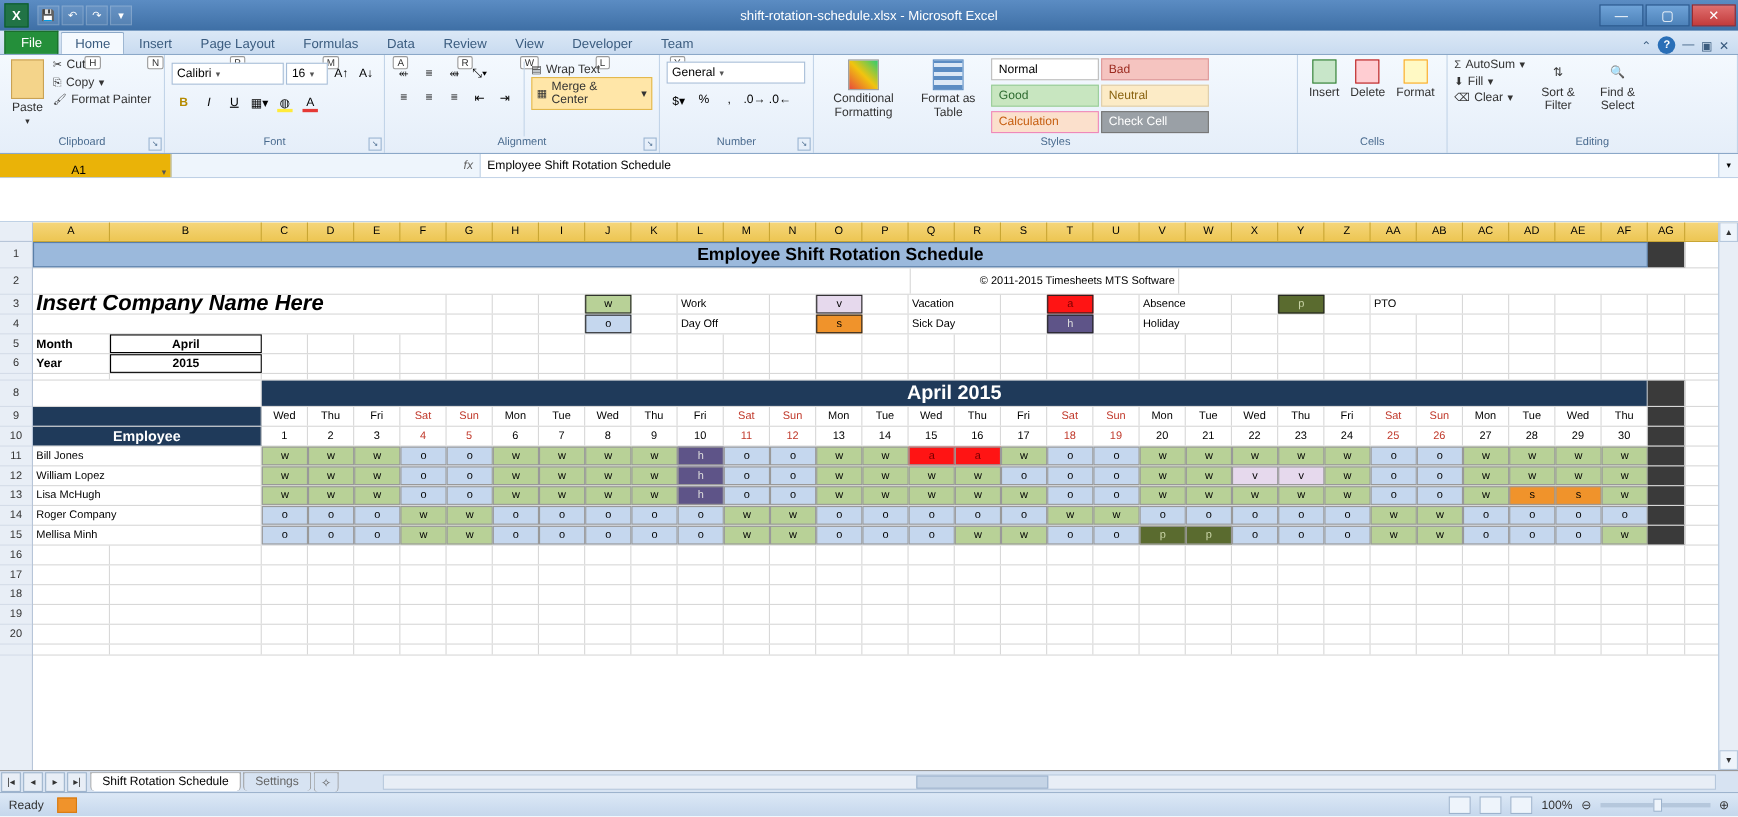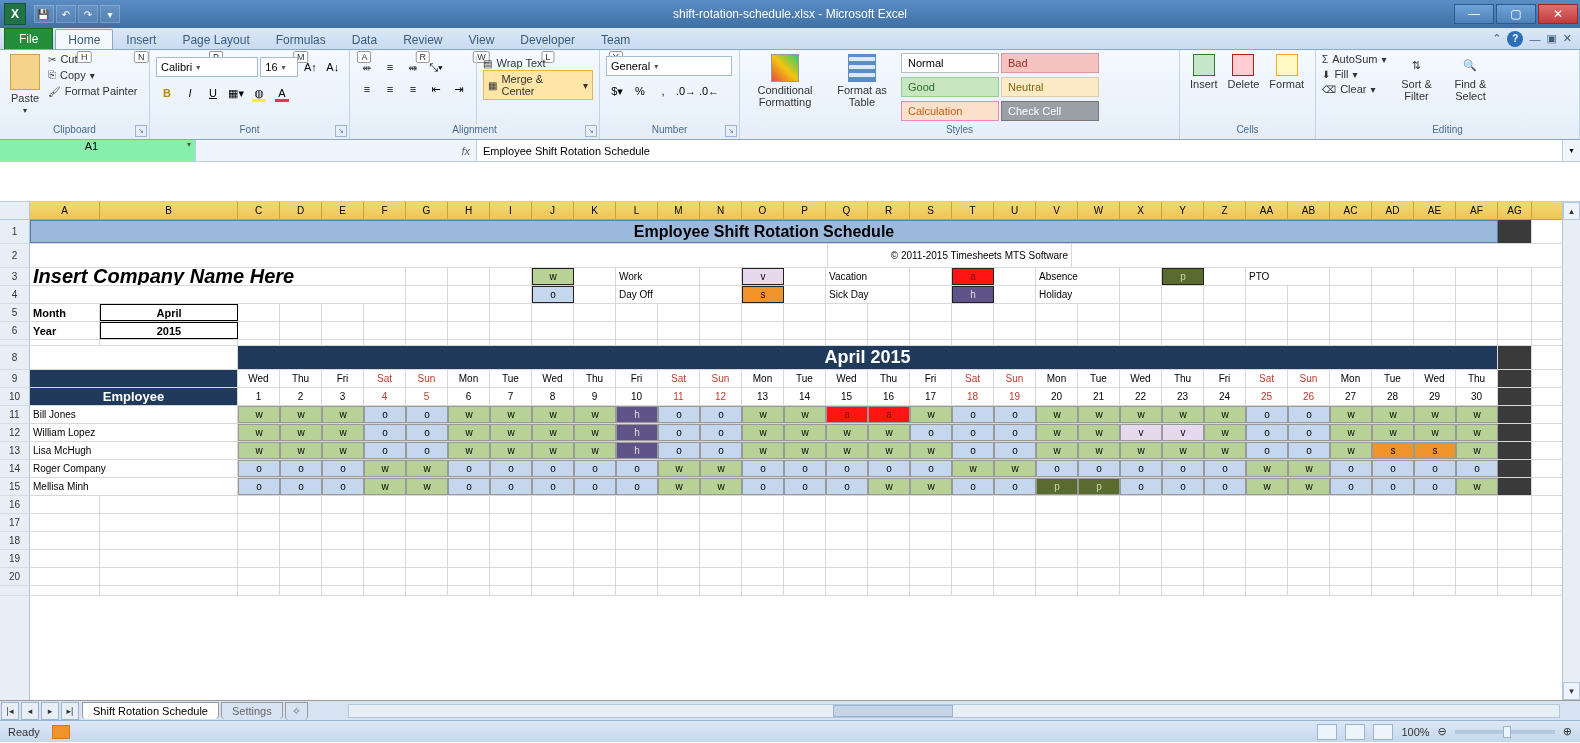--- a/index.html
+++ b/index.html
@@ -7,21 +7,21 @@
 
 .titlebar{height:28px;background:linear-gradient(#5b8cc3,#3e6fa5);display:flex;align-items:center;color:#fff;position:relative}
 .titlebar .excel-icon{width:22px;height:22px;margin:0 4px;background:#217346;border:1px solid #0a5a2e;display:flex;align-items:center;justify-content:center;color:#fff;font-weight:bold;font-size:12px}
 .titlebar .qat{display:flex;gap:2px;margin-left:4px}
 .titlebar .qat .qbtn{width:20px;height:18px;display:flex;align-items:center;justify-content:center;border:1px solid rgba(255,255,255,.2);background:rgba(255,255,255,.1);color:#fff;font-size:10px}
 .titlebar .title{position:absolute;left:50%;transform:translateX(-50%);font-size:12px;color:#fff}
 .titlebar .winbtns{margin-left:auto;display:flex}
 .titlebar .winbtn{width:40px;height:20px;border:1px solid #2c5a8f;background:linear-gradient(#6fa3d8,#4d82b9);display:flex;align-items:center;justify-content:center;color:#fff;font-size:12px;margin-right:2px}
 .titlebar .winbtn.close{background:linear-gradient(#e07070,#c23b3b);border-color:#a02525}
 
-.ribbontabs{height:22px;background:linear-gradient(#dbe8f6,#c9dbf0);display:flex;align-items:center;padding-left:4px;border-bottom:1px solid #8ba8c8;position:relative}
+.ribbontabs{height:22px;background:linear-gradient(#dbe8f6,#c9dbf0);display:flex;align-items:flex-end;padding-left:4px;border-bottom:1px solid #8ba8c8;position:relative}
 .filebtn{background:#248f3a;color:#fff;padding:3px 14px;font-size:12px;border:1px solid #1a6b2b;border-bottom:none;margin-right:2px}
 .rtab{padding:3px 12px 2px;font-size:12px;color:#3b5c7f;position:relative;border:1px solid transparent;border-bottom:none}
 .rtab.active{background:#f4f9fe;border-color:#8ba8c8;color:#3b5c7f;border-radius:2px 2px 0 0}
 .rtab .sc{position:absolute;bottom:-14px;left:50%;transform:translateX(-50%);background:#fff;border:1px solid #999;padding:0 3px;font-size:9px;color:#333;border-radius:2px}
 .ribbontabs .rightctrls{margin-left:auto;display:flex;align-items:center;gap:6px;padding-right:8px}
 .helpcircle{width:16px;height:16px;border-radius:50%;background:#2a6fb7;color:#fff;display:flex;align-items:center;justify-content:center;font-size:10px;font-weight:bold}
 
 .ribbon{height:90px;background:linear-gradient(#f4f9fe,#e5eef9);border-bottom:1px solid #8ba8c8;display:flex}
 .group{border-right:1px solid #c2d4e8;padding:2px 6px;display:flex;flex-direction:column;justify-content:space-between;position:relative}
 .group .gtitle{text-align:center;font-size:10px;color:#4a6b8f;padding-bottom:2px}
@@ -30,21 +30,21 @@
 .ico{display:inline-flex;align-items:center;justify-content:center}
 .smallrow{display:flex;align-items:center;gap:4px;font-size:10px;color:#333;padding:1px 0}
 .fontbox{display:flex;gap:2px;align-items:center}
 .combo{border:1px solid #a6bdd8;background:#fff;height:20px;display:flex;align-items:center;padding:0 4px;font-size:11px}
 .combo .dd{margin-left:4px;font-size:8px;color:#555}
 .btnrow{display:flex;gap:1px}
 .rbtn{width:22px;height:22px;border:1px solid transparent;display:flex;align-items:center;justify-content:center;font-size:11px}
 .stylecell{width:98px;height:20px;border:1px solid #999;display:flex;align-items:center;padding:0 6px;font-size:11px;margin:1px}
 
 .namebox-row{height:22px;border-bottom:1px solid #b9cde3;display:flex;align-items:stretch;background:#eef5fc}
-.namebox{width:196px;border-right:1px solid #b9cde3;display:flex;align-items:flex-start;justify-content:center;background:#86efac;font-size:11px}
+.namebox{width:156px;border-right:1px solid #b9cde3;display:flex;align-items:flex-end;justify-content:center;background:#eab308;font-size:11px}
 .namebox .dd{margin-left:auto;padding:0 4px;font-size:8px;color:#555}
 .fx{width:60px;display:flex;align-items:center;justify-content:flex-end;padding-right:6px;font-style:italic;color:#666}
 .formula{flex:1;background:#fff;display:flex;align-items:center;padding:0 6px;border-left:1px solid #b9cde3}
 .fbar-extra{height:40px;background:#fff;border-bottom:1px solid #b9cde3}
 
 .sheet{position:relative;height:498px;overflow:hidden;display:flex}
 .rowheads{width:30px;background:#e8eef6;border-right:1px solid #b7c5d8;flex-shrink:0}
 .rowheads .corner{height:18px;background:#e8eef6;border-bottom:1px solid #b7c5d8}
 .rh{height:18px;border-bottom:1px solid #d4dce8;text-align:center;font-size:10px;color:#333;line-height:18px}
 .gridwrap{flex:1;overflow:hidden;position:relative}

